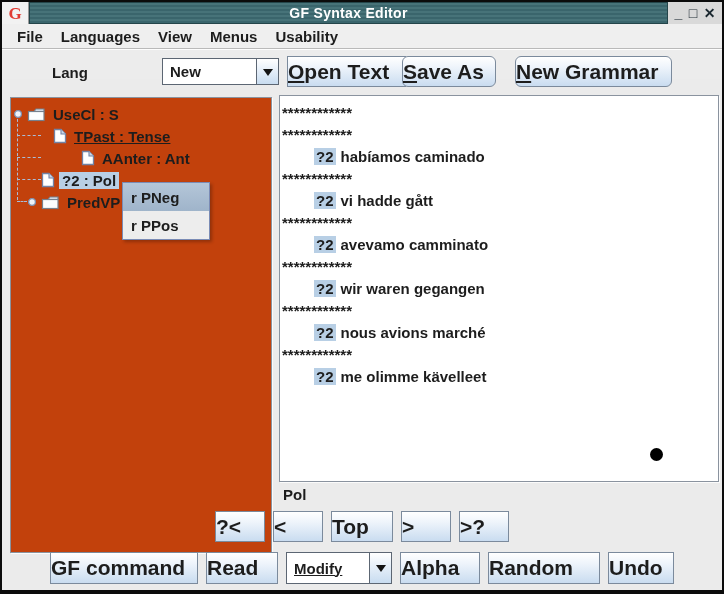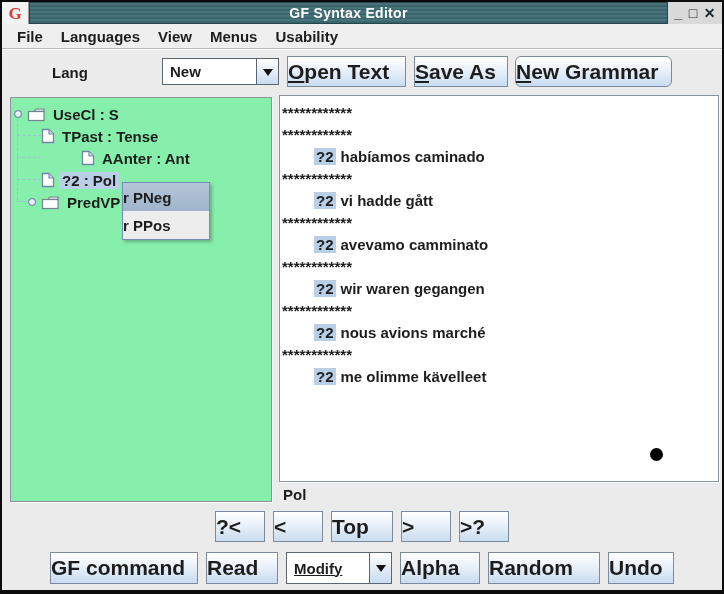--- a/index.html
+++ b/index.html
@@ -36,42 +36,42 @@
                border-left:1px solid #5c6673;
                background:linear-gradient(180deg,#ffffff 0%,#e6eff9 45%,#c8dcf0 100%); }
   .tri { width:0; height:0; border:5px solid transparent; border-top:7px solid #141414; margin-top:6px; }
   .btn { display:inline-flex; align-items:center; justify-content:flex-start;
          border:1px solid #7b8a9c; font-size:21px; font-weight:bold; color:#1d1d1d;
          background:linear-gradient(180deg,#ffffff 0%,#eef4fb 35%,#c9dcf0 100%);
          box-shadow:inset 0 1px 0 #ffffff; cursor:default; }
   .tb-btn { position:absolute; top:8px; height:31px; }
   .u { text-decoration:underline; text-underline-offset:2px; }
   
-  .tree-panel { position:absolute; left:8px; top:95px; width:262px; height:405px; background:#86efac;
+  .tree-panel { position:absolute; left:8px; top:95px; width:262px; height:456px; background:#c2410c;
                 border:1px solid #8a939f; box-shadow:1px 1px 0 #fbfbfb; }
   .text-panel { position:absolute; left:277px; top:93px; width:440px; height:387px; background:#ffffff;
                 border:1px solid #8a939f; box-shadow:inset 0 0 0 2px #ffffff, 1px 1px 0 #fbfbfb; padding-top:6px; }
   
   .tree-row { position:absolute; height:20px; display:flex; align-items:center; font-size:15px; white-space:nowrap; }
   .tree-label { padding:0 3px; }
   .tree-label.selected { background:#b8cfe5; }
   .tconn-v { position:absolute; left:6px; top:16px; width:0; height:86px; border-left:1px dashed #a9bdd8; }
   .tconn-h { position:absolute; height:0; border-top:1px dashed #a9bdd8; }
   .node-icon { margin-right:4px; flex:0 0 auto; }
   .handle { margin-right:3px; flex:0 0 auto; }
   
   .out-line { font-size:15px; line-height:22px; white-space:pre; }
   .out-sent { padding-left:34px; }
   .out-sep  { padding-left:2px; }
   .tok { background:#b8cfe5; padding:0 2px; margin-right:5px; }
   .dot { position:absolute; left:370px; top:352px; width:13px; height:13px; border-radius:50%; background:#000; }
   
   .popup { position:absolute; left:120px; top:180px; width:88px; background:#ededed;
            border:1px solid #7a8bb5; box-shadow:2px 2px 3px rgba(0,0,0,0.25); z-index:5; }
-  .popup-item { height:28px; display:flex; align-items:center; font-size:15px; }
+  .popup-item { height:28px; display:flex; align-items:center; padding-left:8px; font-size:15px; }
   .popup-item.hl { background:linear-gradient(180deg,#b4c6d8 0%,#9fb4ca 100%); }
   
   .status-strip { position:absolute; left:279px; top:481px; width:441px; height:23px; display:flex;
                   align-items:center; font-size:15px; padding-left:2px; }
   
   .nav-row { position:absolute; left:0; top:509px; width:100%; display:flex; justify-content:center; gap:8px; }
   .nav-row .btn { height:31px; }
   .action-row { position:absolute; left:0; top:550px; width:100%; display:flex; justify-content:center; gap:8px; }
   .action-row .btn { height:32px; }
   .combo-bottom { width:106px; height:32px;text-decoration:underline; }
@@ -109,21 +109,21 @@
     <span class="lang-label">Lang</span>
     <div class="combo combo-top">
       <span class="combo-val">New</span>
       <span class="arrow-btn">
         <span class="tri"></span>
       </span>
     </div>
     <button class="btn tb-btn" style="left:285px; width:119px;">
       <span><span class="u">O</span><span>pen Text</span></span>
     </button>
-    <button class="btn tb-btn" style="left:412px; width:94px;">
+    <button class="btn tb-btn" style="left:400px; width:94px;border-radius:6px;">
       <span><span class="u">S</span><span>ave As</span></span>
     </button>
     <button class="btn tb-btn" style="left:513px; width:157px;border-radius:6px;">
       <span><span class="u">N</span><span>ew Grammar</span></span>
     </button>
   </div>
 
   <div class="tree-panel">
     <div class="tconn-v"></div>
     <div class="tconn-h" style="left:6px; top:37px; width:24px;"></div>
@@ -135,21 +135,21 @@
       <svg class="handle" width="11" height="10">
         <circle cx="5" cy="5" r="3.4" fill="#eef2f8" stroke="#7c90b0" stroke-width="1.3"></circle>
       </svg>
       <svg class="node-icon" width="19" height="15">
         <path d="M1.5 4.5 L7 4.5 L9 2 L17 2 L17 4.5" fill="#dbe3ee" stroke="#76818e" stroke-width="1.2"></path>
         <rect x="1.5" y="4.5" width="15.5" height="9" fill="#fcfdfe" stroke="#76818e" stroke-width="1.2"></rect>
       </svg>
       <span class="tree-label">UseCl : S</span>
     </div>
 
-    <div class="tree-row" style="left:30px; top:28px;">
+    <div class="tree-row" style="left:42px; top:28px;text-decoration:underline;">
       <svg class="node-icon" width="14" height="16">
         <path d="M1.5 1.5 L8 1.5 L12.5 6 L12.5 14.5 L1.5 14.5 Z" fill="#ffffff" stroke="#7283a5" stroke-width="1.3"></path>
         <path d="M8 1.5 L8 6 L12.5 6" fill="#c8d6e8" stroke="#7283a5" stroke-width="1.1"></path>
       </svg>
       <span class="tree-label">TPast : Tense</span>
     </div>
 
     <div class="tree-row" style="left:30px; top:50px;padding-left:40px;">
       <svg class="node-icon" width="14" height="16">
         <path d="M1.5 1.5 L8 1.5 L12.5 6 L12.5 14.5 L1.5 14.5 Z" fill="#ffffff" stroke="#7283a5" stroke-width="1.3"></path>

